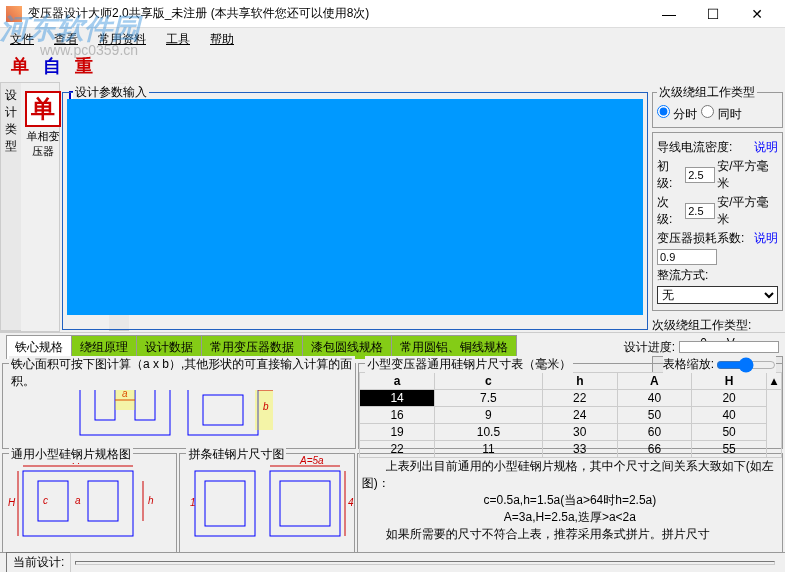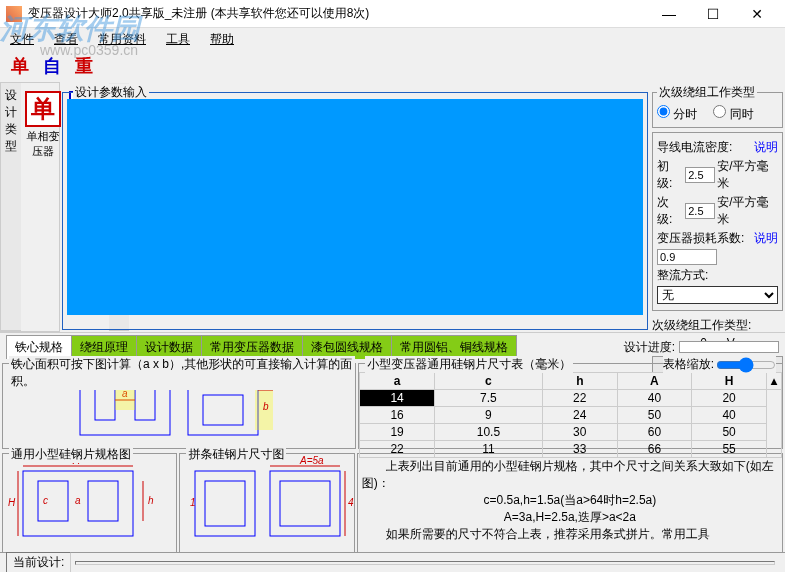--- a/index.html
+++ b/index.html
@@ -30,21 +30,21 @@
 .side-icon.red { color: #c00; border-color: #c00; background: #fff; }
 .side-icon.blue { color: #00c; border-color: #00c; background: #fff; }
 .side-label { font-size: 11px; margin-top: 2px; }
 
 .canvas-area { flex: 1; margin: 2px; }
 .canvas-fieldset { border: 1px solid #2060c0; height: 100%; position: relative; }
 .canvas-legend { color: #000; font-size: 12px; margin-left: 6px; padding: 0 2px; background: #f0f0f0; }
 .blue-canvas { background: #0099ff; width: 100%; height: calc(100% - 4px); margin-top: -6px; }
 
 .right-panel { width: 135px; padding: 2px; display: flex; flex-direction: column; gap: 4px; }
-.radio-row { display: flex; gap: 16px; align-items: flex-end; }
+.radio-row { display: flex; gap: 4px; align-items: flex-end; }
 .param-row { display: flex; align-items: center; gap: 2px; margin: 2px 0; font-size: 12px; }
 .param-row input[type="text"] { width: 30px; height: 16px; border: 1px solid #999; padding: 0 2px; font-size: 11px; }
 .param-row select { width: 100%; height: 18px; border: 1px solid #333; background: #fff; }
 .link-txt { color: #00f; cursor: pointer; }
 .calc-btn { width: 100%; height: 22px; border: 1px solid #999; background: #e8e8e8; letter-spacing: 8px; }
 
 .tabs-row { display: flex; align-items: center; padding: 2px 6px; background: #f0f0f0; border-top: 1px solid #ccc; }
 .tab { padding: 3px 8px; border: 1px solid #999; border-bottom: none; background: #84cc16; cursor: pointer; margin-right: -1px; font-size: 12px; }
 .tab.active { background: #fff; }
 .progress-area { margin-left: auto; display: flex; align-items: center; gap: 4px; }
@@ -297,20 +297,20 @@
         <text x="120" y="8">A=5a</text>
       <line class="rline" x1="165" y1="15" x2="165" y2="80"></line>
         <text x="168" y="50">4.2a</text>
     </svg>
   </div>
 
   <div class="notes-panel">
     <div style="text-indent:2em">上表列出目前通用的小型硅钢片规格，其中个尺寸之间关系大致如下(如左图)：</div>
     <div style="text-align:center">c=0.5a,h=1.5a(当a&gt;64时h=2.5a)</div>
     <div style="text-align:center">A=3a,H=2.5a,迭厚&gt;a&lt;2a</div>
-    <div style="text-indent:2em">如果所需要的尺寸不符合上表，推荐采用条式拼片。常用工具</div>
+    <div style="text-indent:2em">如果所需要的尺寸不符合上表，推荐采用条式拼片。拼片尺寸</div>
   </div>
 </div>
 
 <div class="statusbar">
   <div class="status-seg">当前设计:</div>
   <div class="status-seg" style="flex:1"></div>
 </div>
 
 </body></html>

